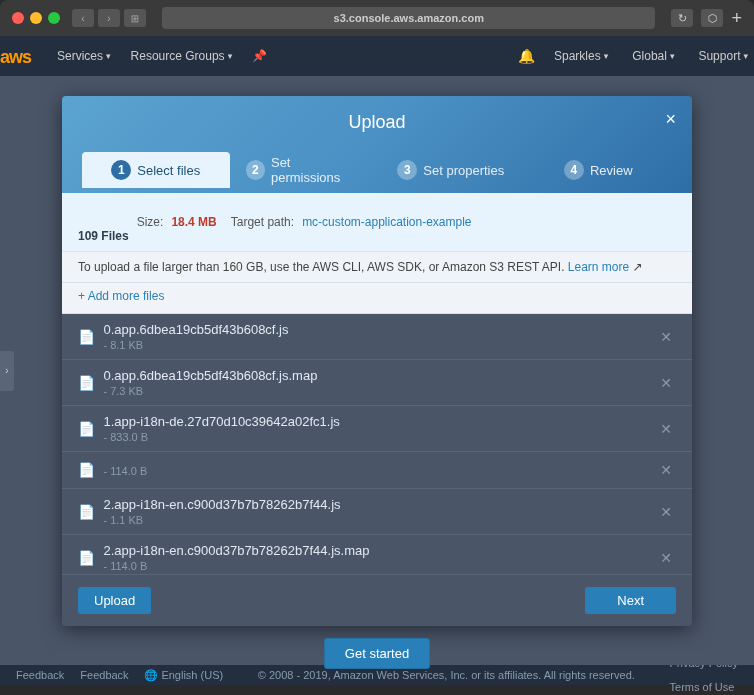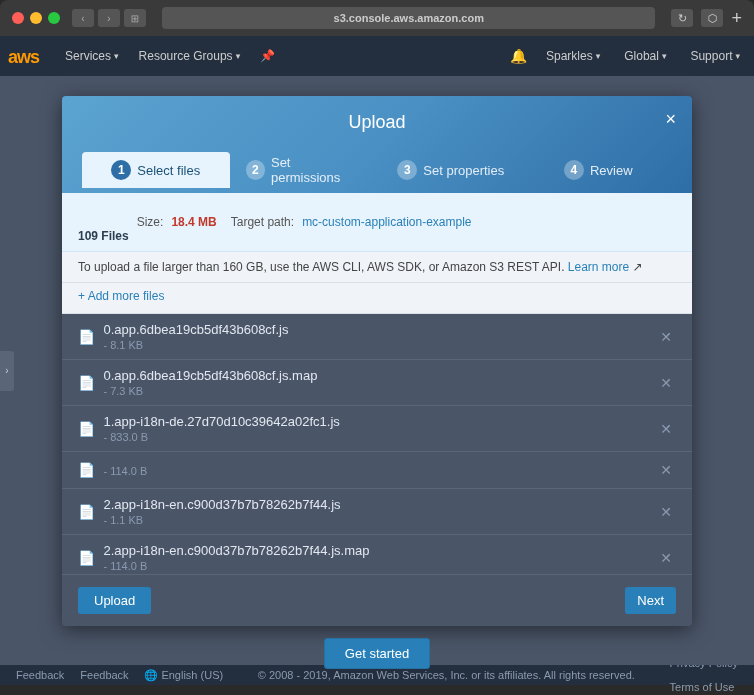--- a/index.html
+++ b/index.html
@@ -81,21 +81,21 @@
     .mac-plus {
       color: #ccc; font-size: 18px; margin-left: 8px; cursor: pointer;
     }
 
     
     .aws-nav {
       height: 40px;
       background: #232f3e;
       display: flex;
       align-items: center;
-      padding: 0 8px;
+      padding: 0 0;
       gap: 8px;
     }
     .aws-logo {
       color: #ff9900;
       font-size: 18px;
       font-weight: bold;
       letter-spacing: -1px;
       margin-right: 4px;
     }
     .aws-logo-sub {
@@ -363,21 +363,21 @@
       border: none;
       padding: 6px 16px;
       border-radius: 3px;
       font-size: 13px;
       cursor: pointer;
     }
     .btn-next {
       background: #2980b9;
       color: #fff;
       border: none;
-      padding: 6px 12px;
+      padding: 6px 32px;
       border-radius: 3px;
       font-size: 13px;
       cursor: pointer;
     }
 
     
     .get-started-area {
       display: flex;
       justify-content: center;
       padding-top: 12px;

